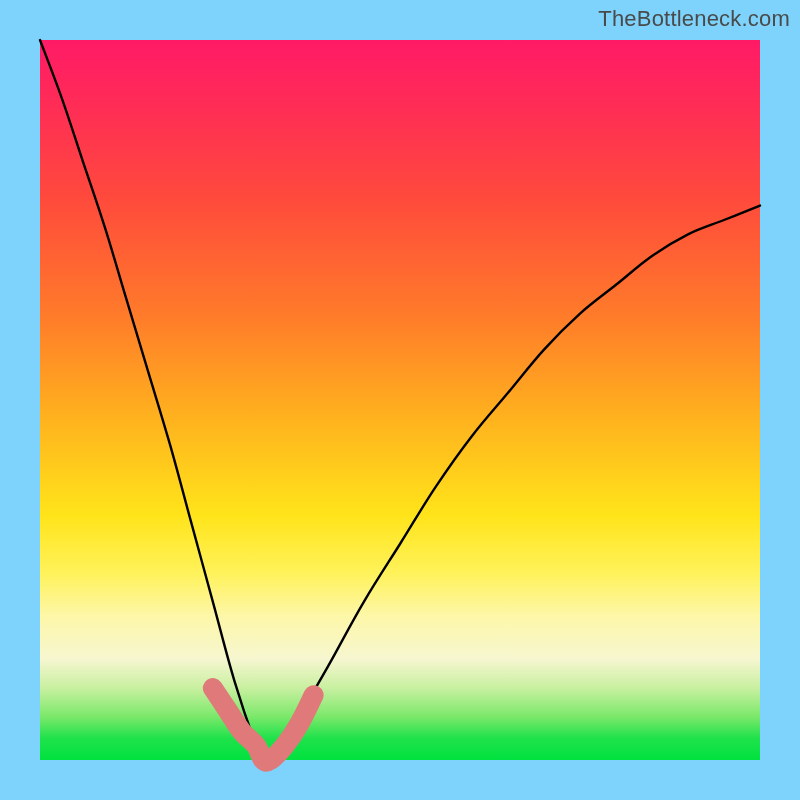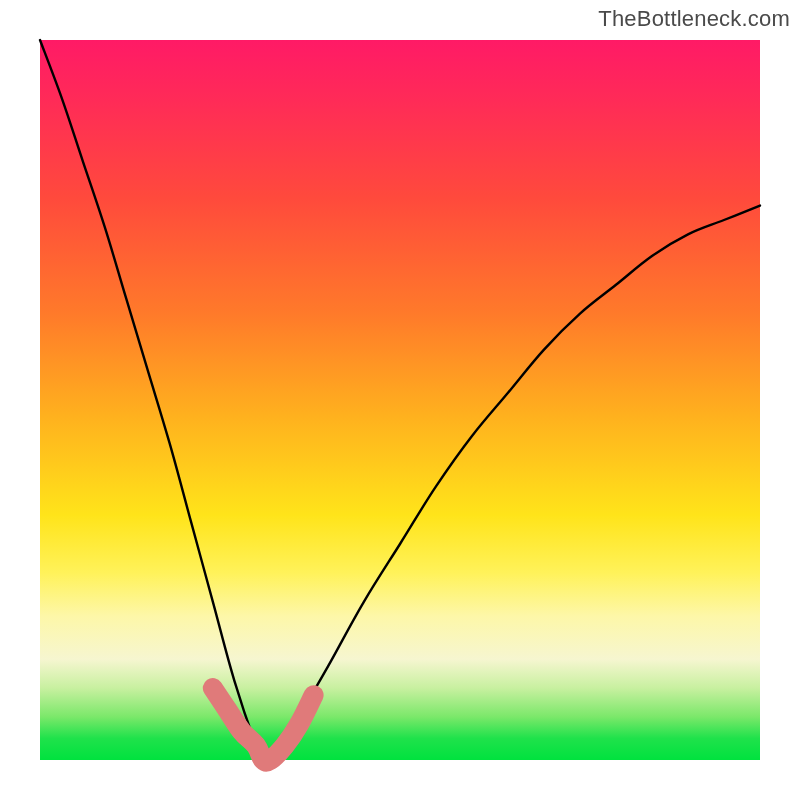--- a/index.html
+++ b/index.html
@@ -10,21 +10,21 @@
     overflow: hidden;
     background: #000;
     font-family: Arial, Helvetica, sans-serif;
   }
   .frame {
     position: absolute;
     left: 0;
     top: 0;
     width: 800px;
     height: 800px;
-    background: #ffffff;
+    background: #7dd3fc;
   }
   .plot {
     position: absolute;
     left: 40px;
     top: 40px;
     width: 720px;
     height: 720px;
     
     background: linear-gradient(
       to bottom,

